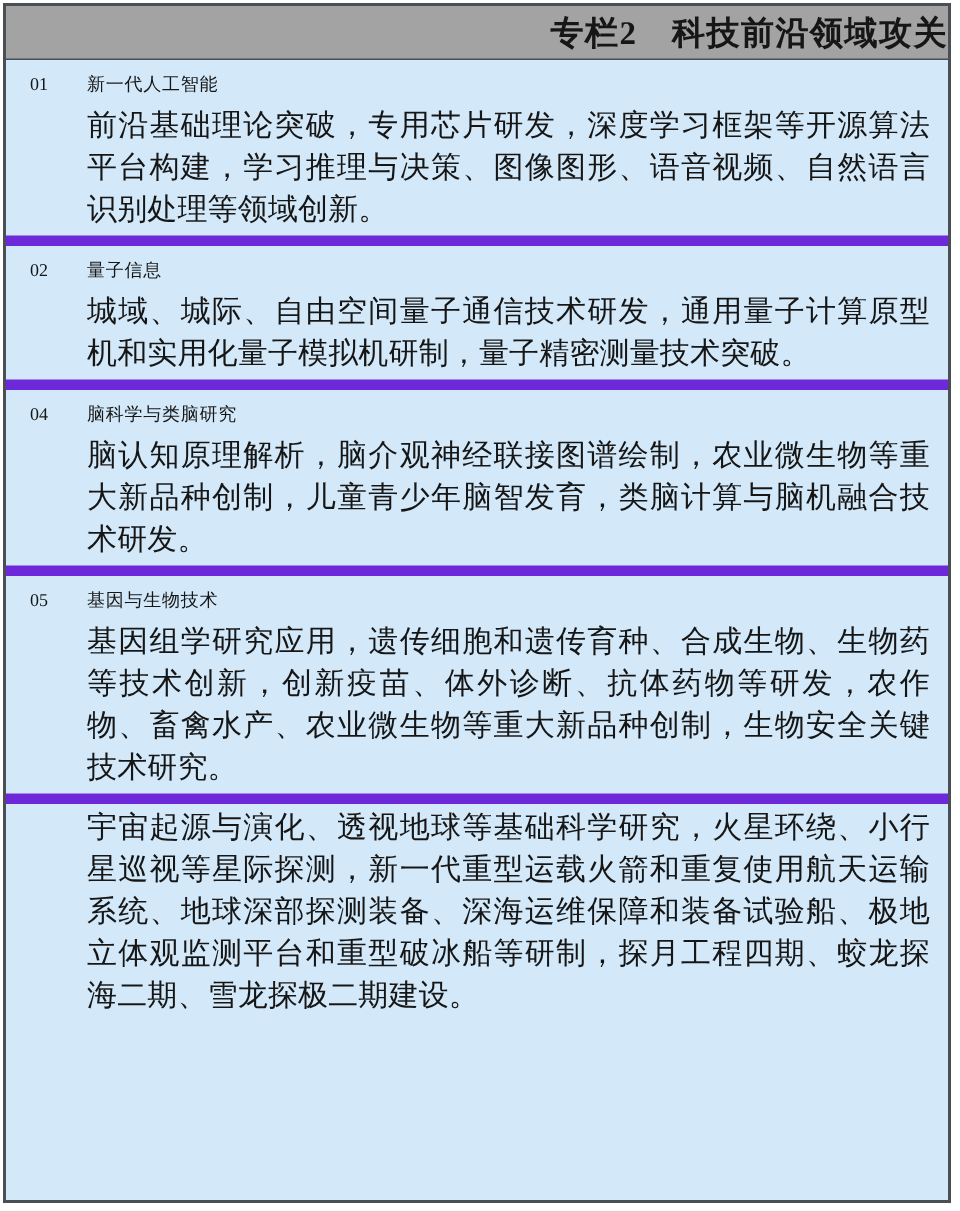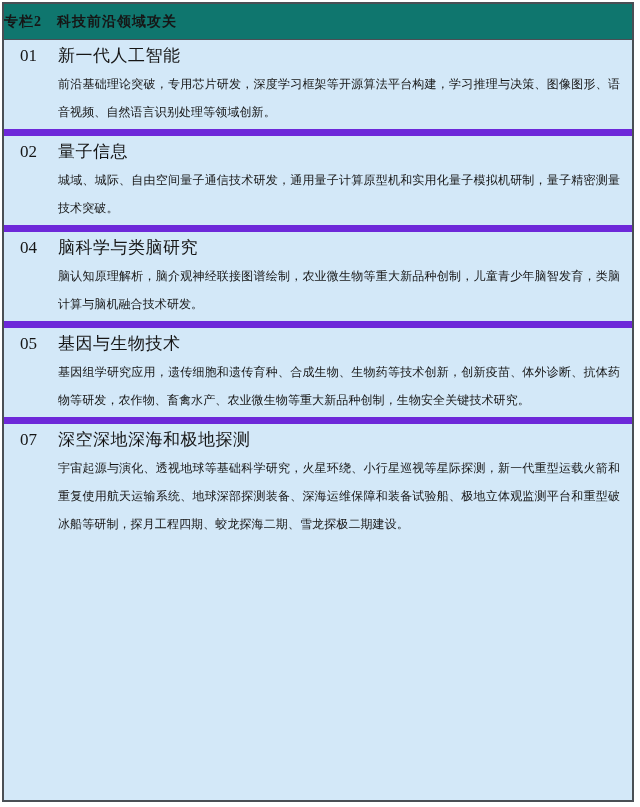--- a/index.html
+++ b/index.html
@@ -18,53 +18,53 @@
   .box {
     box-sizing: border-box;
     width: 100%;
     min-height: 100%;
     border: 2px solid #4a4f55;
     background: #d3e8f8;
     font-family: "Liberation Serif", "DejaVu Serif", serif;
     color: #161616;
   }
   .box-header {
-    background: #0f766e;
+    background: #a3a3a3;
     border-bottom: 1px solid #4a4f55;
     height: 35px;
     line-height: 35px;
-    text-align: left;
+    text-align: right;
     font-weight: bold;
-    font-size: 14px;
+    font-size: 22px;
     letter-spacing: 1px;
   }
   .row {
     padding: 2px 12px 3px 16px;
   }
   .row + .row {
     border-top: 7px solid #6d28d9;
   }
   .row-head {
     display: flex;
     align-items: baseline;
-    font-size: 17px;
+    font-size: 12px;
     line-height: 28px;
   }
   .num {
     flex: 0 0 38px;
     width: 38px;
     font-weight: normal;
   }
   .row-title {
     font-weight: normal;
     letter-spacing: 0.5px;
   }
   .row-body {
     margin-left: 38px;
-    font-size: 12px;
+    font-size: 20px;
     line-height: 28px;
     text-align: justify;
     text-justify: inter-character;
     letter-spacing: 0.1px;
   }
 </style>
 </head>
 <body>
 
 <div class="page">
@@ -100,21 +100,17 @@
     <div class="row">
       <div class="row-head">
         <span class="num">05</span>
         <span class="row-title">基因与生物技术</span>
       </div>
       <div class="row-body">基因组学研究应用，遗传细胞和遗传育种、合成生物、生物药等技术创新，创新疫苗、体外诊断、抗体药物等研发，农作物、畜禽水产、农业微生物等重大新品种创制，生物安全关键技术研究。</div>
     </div>
 
 
     <div class="row">
-      <div class="row-head">
-        <span class="num">07</span>
-        <span class="row-title">深空深地深海和极地探测</span>
-      </div>
       <div class="row-body">宇宙起源与演化、透视地球等基础科学研究，火星环绕、小行星巡视等星际探测，新一代重型运载火箭和重复使用航天运输系统、地球深部探测装备、深海运维保障和装备试验船、极地立体观监测平台和重型破冰船等研制，探月工程四期、蛟龙探海二期、雪龙探极二期建设。</div>
     </div>
 
   </div>
 </div>
 
 </body></html>

